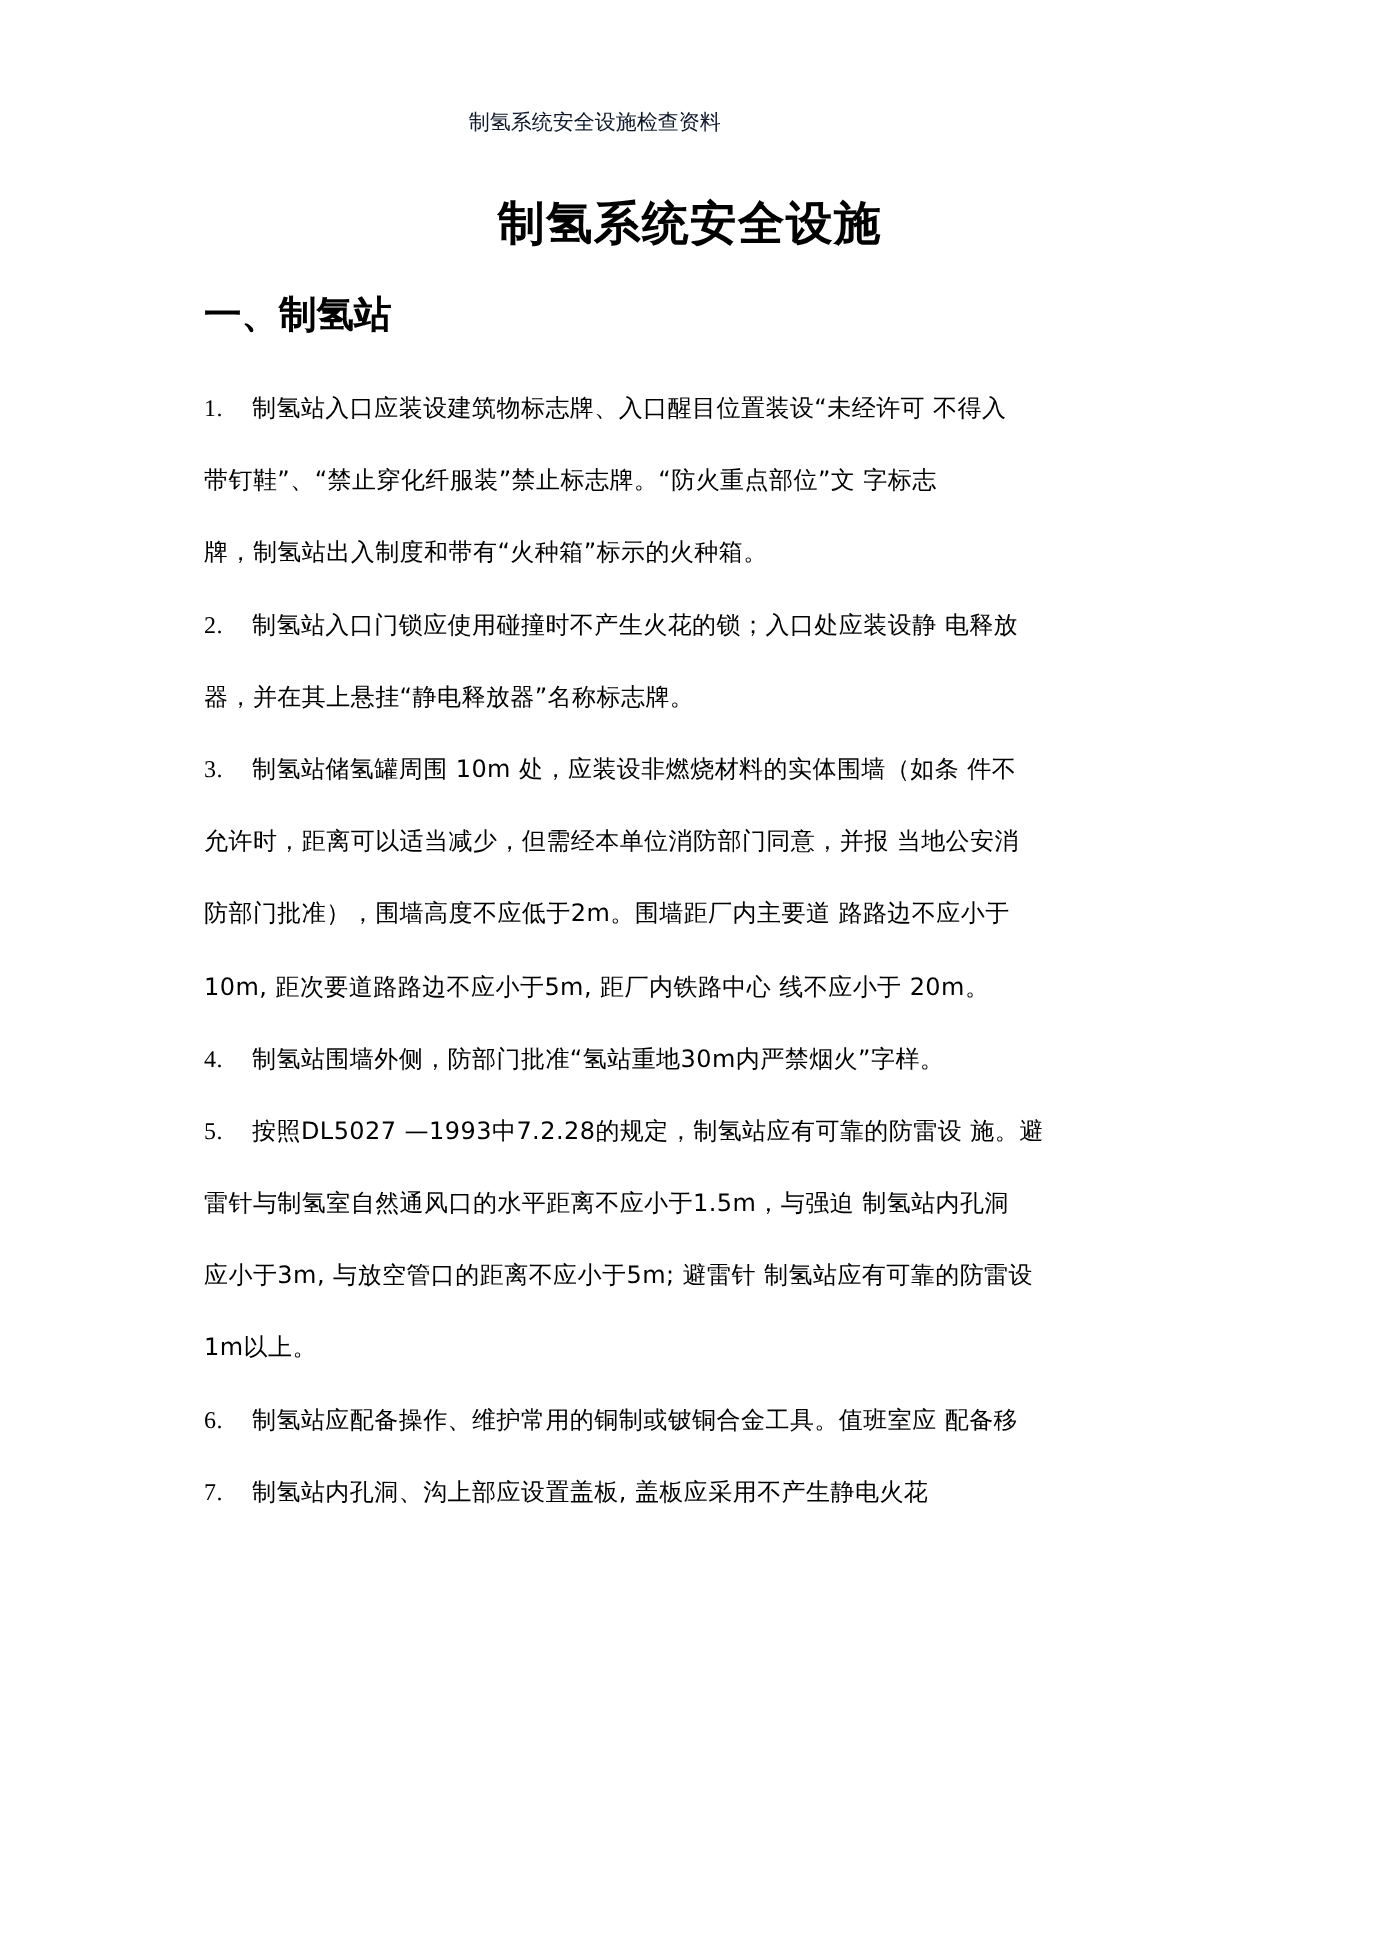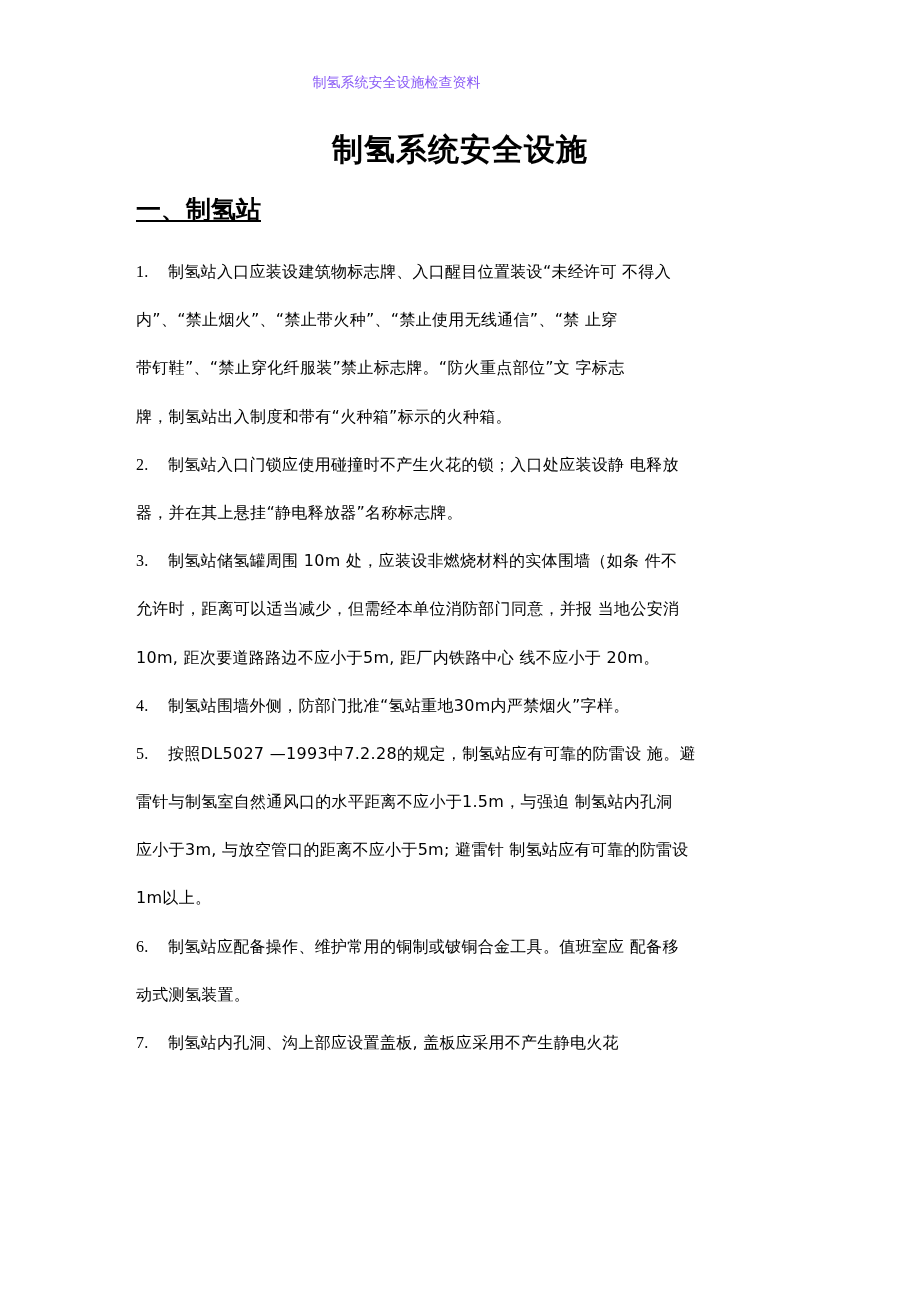--- a/index.html
+++ b/index.html
@@ -1,48 +1,47 @@
 <!DOCTYPE html>
 <html><head>
   <meta charset="utf-8">
   <style>
     html, body { margin: 0; padding: 0; background: #ffffff; }
     body { width: 920px; height: 1302px; position: relative; overflow: hidden; color: #000; font-family: "DejaVu Sans", "Liberation Sans", sans-serif; }
-    .page-header { position: absolute; top: 73px; left: 0; width: 793px; text-align: center; font-size: 14px; line-height: 18px; color: #8b5cf6; }
+    .page-header { position: absolute; top: 73px; left: 0; width: 793px; text-align: center; font-size: 14px; line-height: 18px; color: #0f172a; }
     .title { position: absolute; top: 115px; left: 0; width: 920px; text-align: center; font-size: 31px; font-weight: bold; line-height: 44px; letter-spacing: 1px; margin-top: 12px; }
-    .section-heading { position: absolute; top: 192px; left: 136px; font-size: 25px; font-weight: bold; line-height: 36px; text-decoration: underline; }
+    .section-heading { position: absolute; top: 192px; left: 136px; font-size: 25px; font-weight: bold; line-height: 36px; }
     .body { position: absolute; top: 253px; left: 136px; width: 660px; }
     .line { height: 48.2px; line-height: 38px; font-size: 16px; white-space: nowrap; letter-spacing: 0.3px; }
     .line .num { display: inline-block; width: 32px; font-family: "Liberation Serif", serif; }
   </style>
 </head>
 <body>
 
 <div class="page-header">制氢系统安全设施检查资料</div>
 <div class="title">制氢系统安全设施</div>
 <div class="section-heading">一、制氢站</div>
 
 <div class="body">
 
   <div class="line"><span class="num">1.</span><span>制氢站入口应装设建筑物标志牌、入口醒目位置装设“未经许可 不得入</span></div>
-  <div class="line">内”、“禁止烟火”、“禁止带火种”、“禁止使用无线通信”、“禁 止穿</div>
   <div class="line">带钉鞋”、“禁止穿化纤服装”禁止标志牌。“防火重点部位”文 字标志</div>
   <div class="line">牌，制氢站出入制度和带有“火种箱”标示的火种箱。</div>
 
   <div class="line"><span class="num">2.</span><span>制氢站入口门锁应使用碰撞时不产生火花的锁；入口处应装设静 电释放</span></div>
   <div class="line">器，并在其上悬挂“静电释放器”名称标志牌。</div>
 
   <div class="line"><span class="num">3.</span><span>制氢站储氢罐周围 10m 处，应装设非燃烧材料的实体围墙（如条 件不</span></div>
   <div class="line">允许时，距离可以适当减少，但需经本单位消防部门同意，并报 当地公安消</div>
+  <div class="line">防部门批准），围墙高度不应低于2m。围墙距厂内主要道 路路边不应小于</div>
   <div class="line">10m, 距次要道路路边不应小于5m, 距厂内铁路中心 线不应小于 20m。</div>
 
   <div class="line"><span class="num">4.</span><span>制氢站围墙外侧，防部门批准“氢站重地30m内严禁烟火”字样。</span></div>
 
   <div class="line"><span class="num">5.</span><span>按照DL5027 —1993中7.2.28的规定，制氢站应有可靠的防雷设 施。避</span></div>
   <div class="line">雷针与制氢室自然通风口的水平距离不应小于1.5m，与强迫 制氢站内孔洞</div>
   <div class="line">应小于3m, 与放空管口的距离不应小于5m; 避雷针 制氢站应有可靠的防雷设</div>
   <div class="line">1m以上。</div>
 
   <div class="line"><span class="num">6.</span><span>制氢站应配备操作、维护常用的铜制或铍铜合金工具。值班室应 配备移</span></div>
-  <div class="line">动式测氢装置。</div>
 
   <div class="line"><span class="num">7.</span><span>制氢站内孔洞、沟上部应设置盖板, 盖板应采用不产生静电火花</span></div>
 </div>
 
 </body></html>

